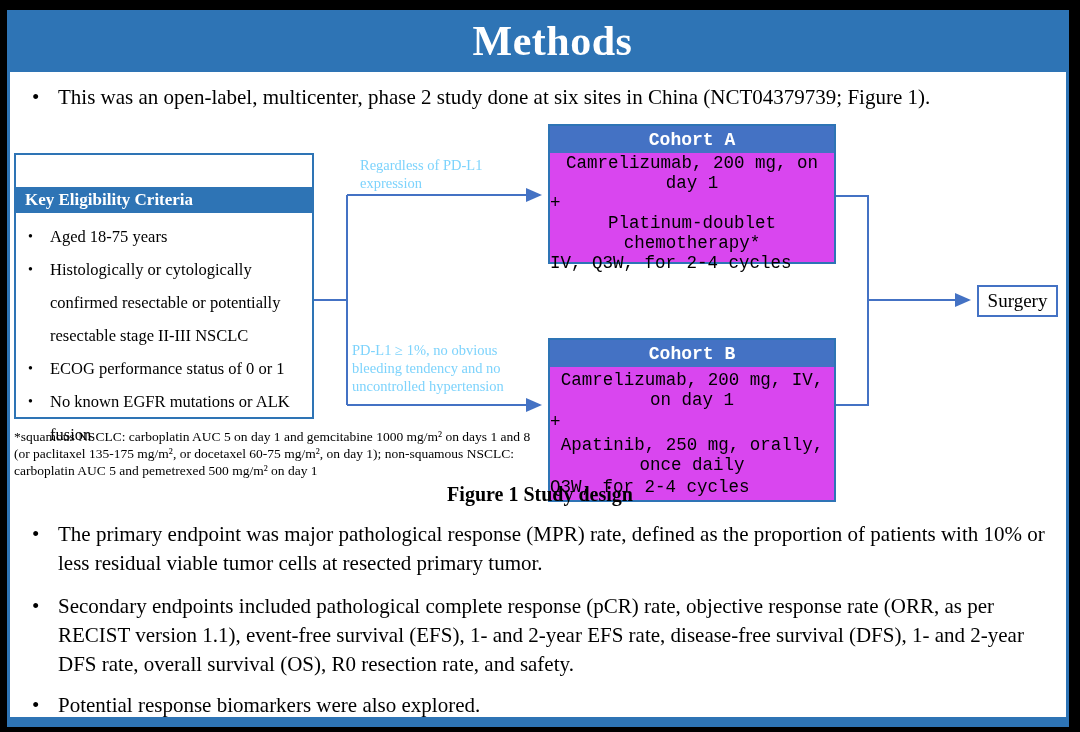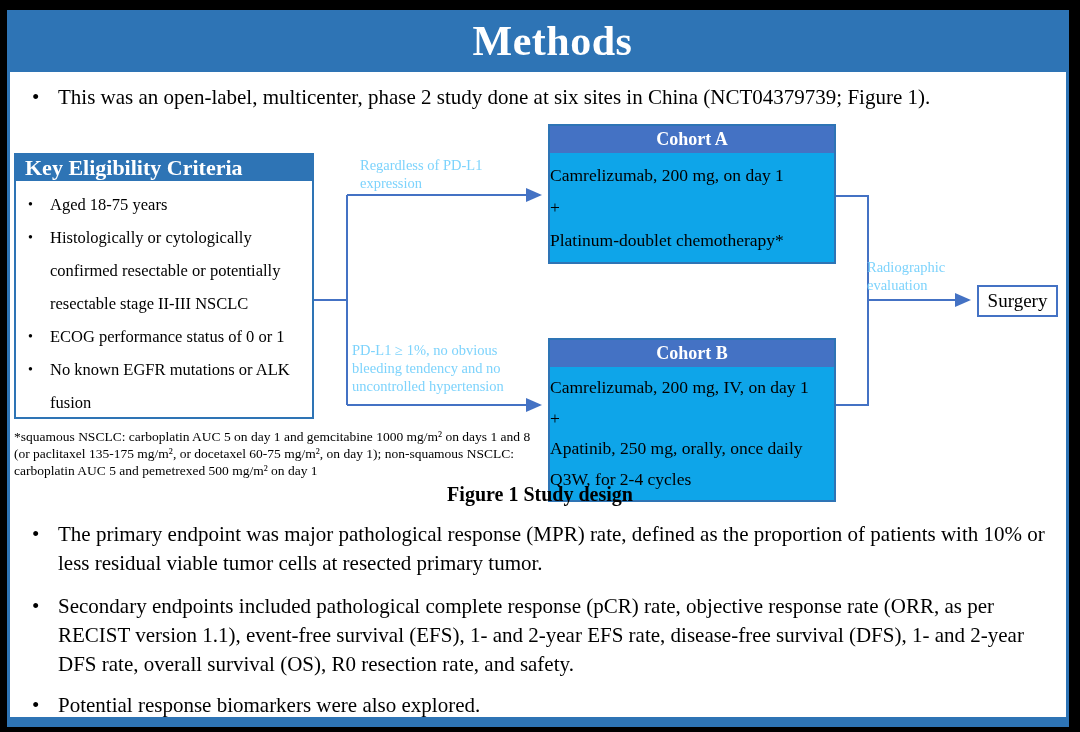--- a/index.html
+++ b/index.html
@@ -13,27 +13,27 @@
   #content{left:10px;top:72px;width:1056px;height:645px;background:#ffffff;}
   #title-bar{left:7px;top:10px;width:1062px;height:62px;background:#2e74b5;
     display:flex;align-items:center;justify-content:center;}
   #title-bar .t{color:#fff;font-weight:bold;font-size:42px;letter-spacing:.5px;margin-left:29px;}
   
   .bullet{display:flex;color:#000;}
   .bullet .marker{flex:none;width:26px;padding-left:2px;}
   .lvl1{font-size:21px;line-height:29px;}
   
   #elig-box{left:14px;top:153px;width:300px;height:266px;border:2px solid #2e74b5;background:#fff;box-sizing:border-box;}
-  #elig-head{height:26px;background:#2e74b5;color:#fff;font-weight:bold;font-size:22px;
-    display:flex;align-items:center;padding-left:9px;}
+  #elig-head{height:26px;background:#2e74b5;color:#fff;font-weight:bold;font-size:17px;
+    display:flex;align-items:center;padding-left:9px;margin-top:32px;}
   #elig-body{padding:7px 6px 0 12px;}
   .ebullet{display:flex;font-size:16.5px;line-height:33px;color:#000;}
   .ebullet .marker{flex:none;width:22px;font-size:14px;}
   
-  .cohort{border:2px solid #2e74b5;background:#0ea5e9;box-sizing:border-box;}
+  .cohort{border:2px solid #2e74b5;background:#d946ef;box-sizing:border-box;font-family:Liberation Mono, monospace;}
   #cohort-a{left:548px;top:124px;width:288px;height:140px;}
   #cohort-b{left:548px;top:338px;width:288px;height:164px;}
   .cohort .chead{height:27px;background:#4472c4;color:#fff;font-weight:bold;font-size:18px;
     display:flex;align-items:center;justify-content:center;}
   .cohort .cbody{display:flex;flex-direction:column;justify-content:space-evenly;align-items:flex-start;
     height:calc(100% - 27px);font-size:17.5px;color:#000;text-align:center;}
   
   .flowlabel{font-size:14.5px;line-height:18px;text-align:left;color:#7dd3fc;}
   #lbl-top{left:360px;top:156px;width:175px;}
   #lbl-bottom{left:352px;top:341px;width:182px;}
@@ -109,34 +109,34 @@
 
   <div id="lbl-top" class="abs flowlabel">Regardless of PD-L1 expression</div>
   <div id="lbl-bottom" class="abs flowlabel">PD-L1 ≥ 1%, no obvious bleeding tendency and no uncontrolled hypertension</div>
 
   <div id="cohort-a" class="abs cohort">
     <div class="chead">Cohort A</div>
     <div class="cbody">
       <span>Camrelizumab, 200 mg, on day 1</span>
       <span>+</span>
       <span>Platinum-doublet chemotherapy*</span>
+      <span>IV, Q3W, for 2-4 cycles</span>
     </div>
   </div>
 
   <div id="cohort-b" class="abs cohort">
     <div class="chead">Cohort B</div>
     <div class="cbody">
       <span>Camrelizumab, 200 mg, IV, on day 1</span>
       <span>+</span>
       <span>Apatinib, 250 mg, orally, once daily</span>
       <span>Q3W, for 2-4 cycles</span>
     </div>
   </div>
 
-  <div id="lbl-radio" class="abs flowlabel">Radiographic evaluation</div>
 
   <div id="surgery" class="abs">
     <span>Surgery</span>
   </div>
 
   <div id="footnote" class="abs">*squamous NSCLC: carboplatin AUC 5 on day 1 and gemcitabine 1000 mg/m² on days 1 and 8 (or paclitaxel 135-175 mg/m², or docetaxel 60-75 mg/m², on day 1); non-squamous NSCLC: carboplatin AUC 5 and pemetrexed 500 mg/m² on day 1</div>
   <div id="caption" class="abs">Figure 1 Study design</div>
 
   <div id="b1" class="abs bullet lvl1">
     <span class="marker">•</span>

